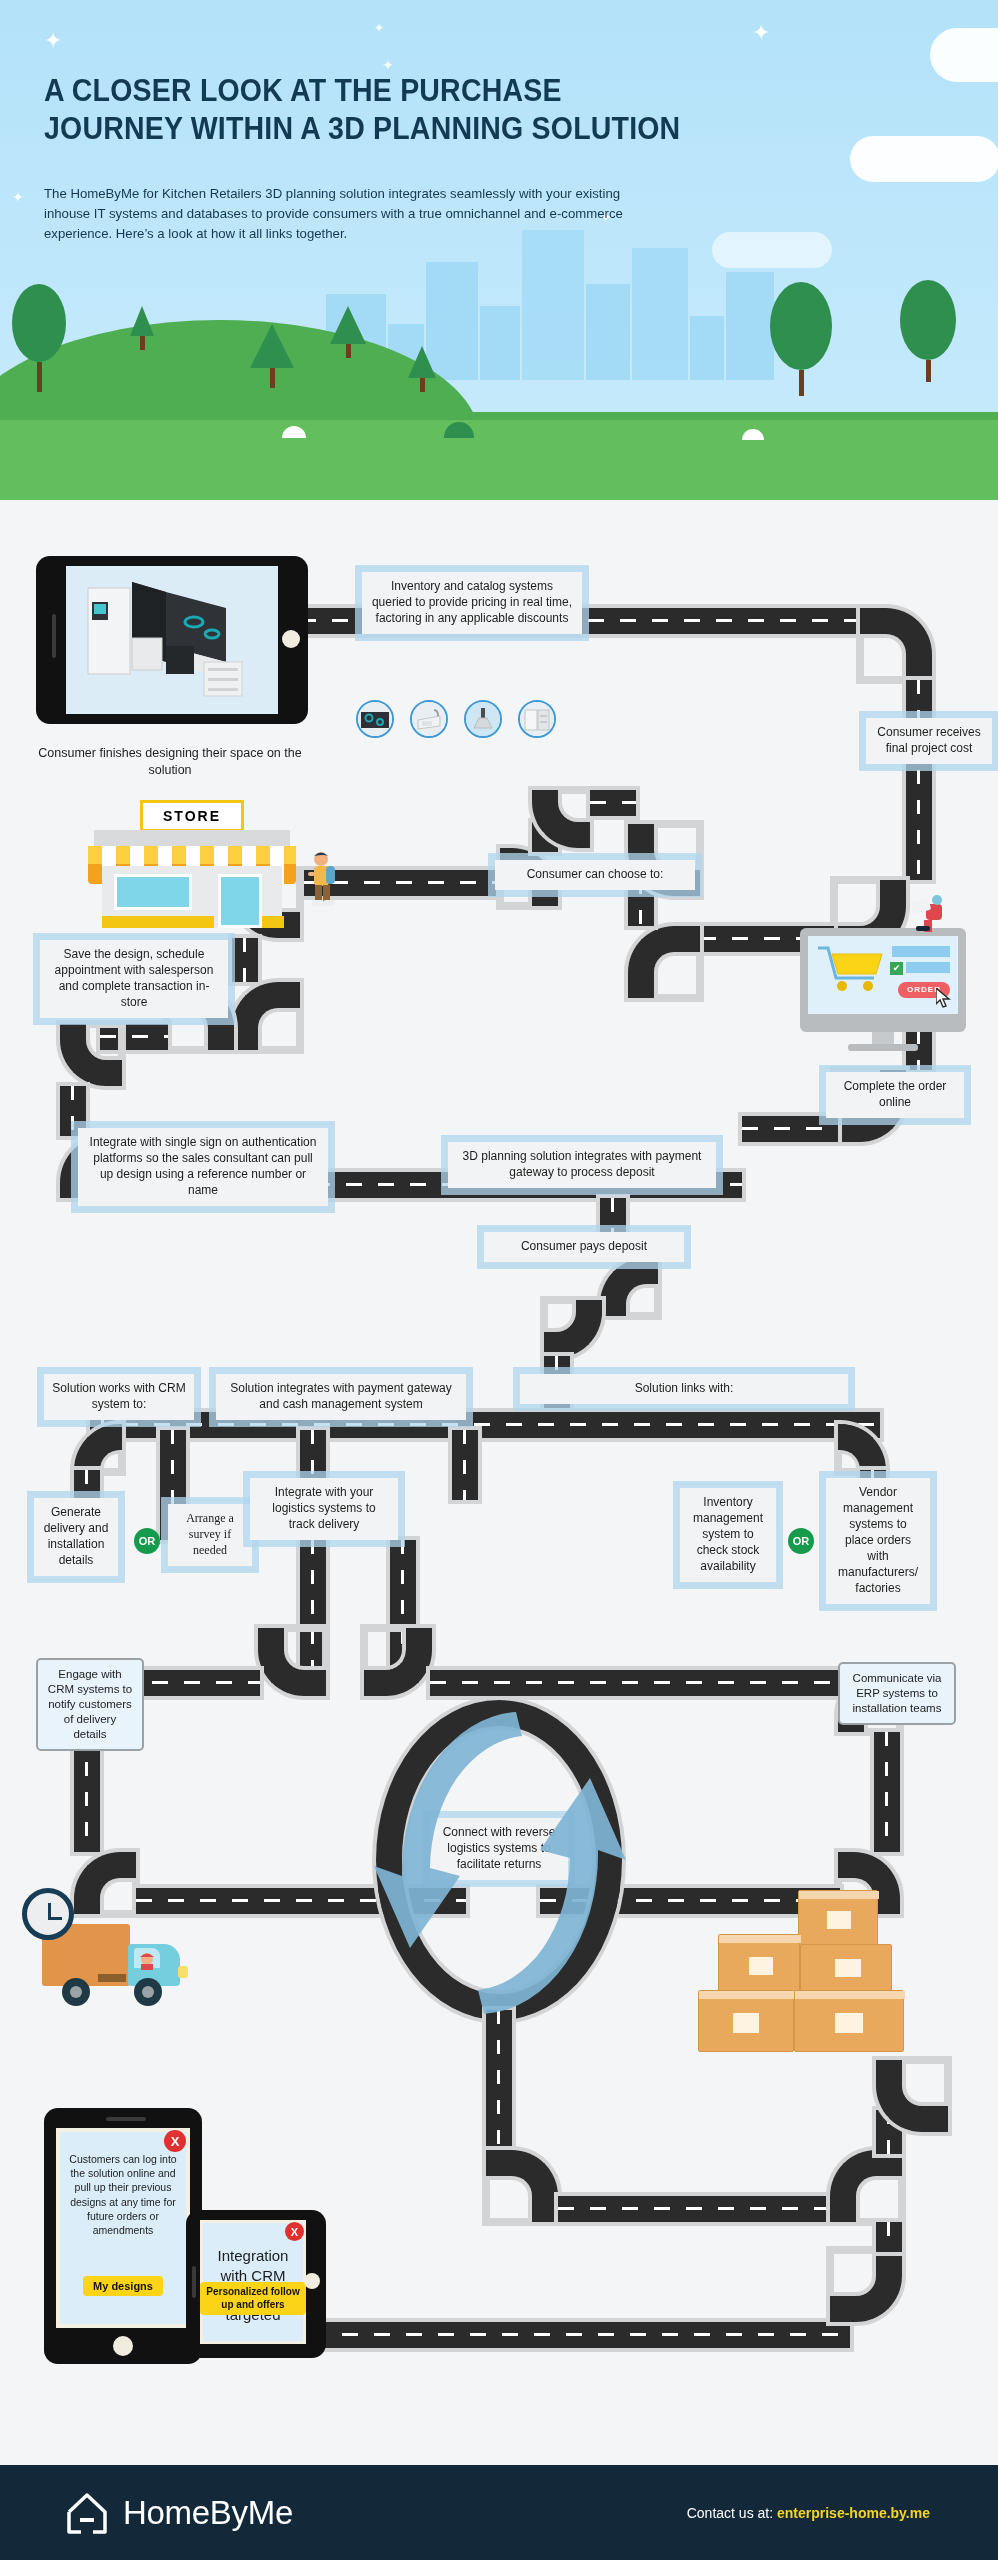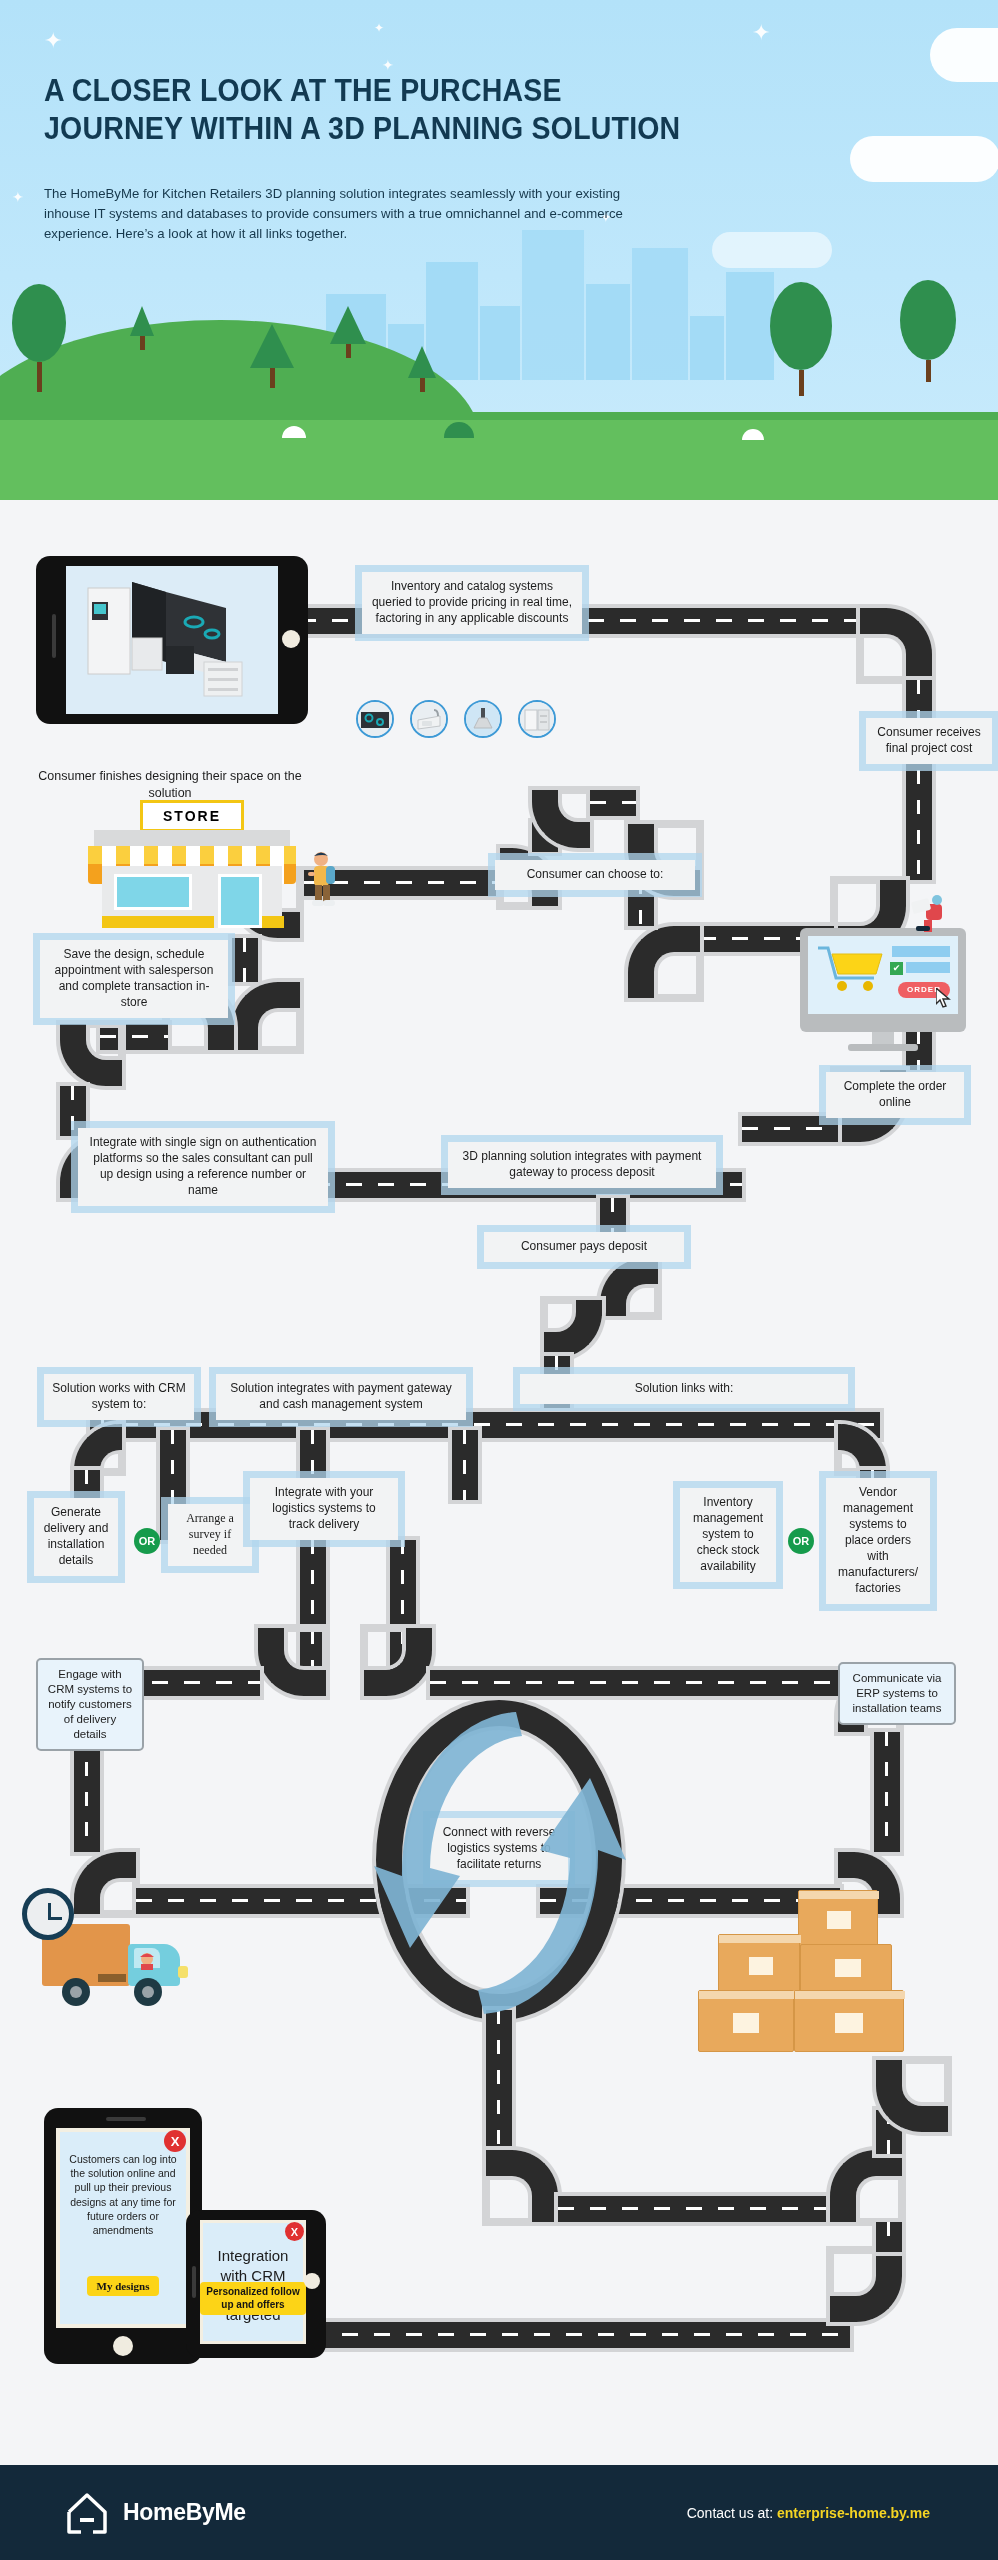--- a/index.html
+++ b/index.html
@@ -152,21 +152,21 @@
   .pkg { position:absolute; background:#e8a95c; border:1px solid #d59646; border-radius:2px;}
   .pkg .tape{ position:absolute; background:#f4d7ae; }
   .pkg .lbl { position:absolute; background:#fdf3e0; }
 
   
   .footer {
     position:absolute; left:0; bottom:0; width:998px; height:95px;
     background:#13293a; display:flex; align-items:center; z-index:20;
   }
   .footer .brand { position:absolute; left:65px; display:flex; align-items:center; gap:14px;}
-  .footer .brand .name { color:#fff; font-size:23px; font-weight:bold; letter-spacing:-.3px;}
+  .footer .brand .name { color:#fff; font-size:33px; font-weight:normal; letter-spacing:-.3px;}
   .footer .contact { position:absolute; right:68px; font-size:14px; color:#fff; }
   .footer .contact b { color:#f5d423; }
 
   .person { position:absolute; z-index:8; }
 </style>
 </head>
 <body>
 
 <div id="page">
 
@@ -325,21 +325,21 @@
         <rect x="160" y="96" width="0" height="0"></rect>
         <rect x="138" y="96" width="38" height="34" fill="#eef0f1" stroke="#d0d2d4"></rect>
         <rect x="142" y="102" width="30" height="3" fill="#d0d2d4"></rect>
         <rect x="142" y="112" width="30" height="3" fill="#d0d2d4"></rect>
         <rect x="142" y="122" width="30" height="3" fill="#d0d2d4"></rect>
       </svg>
     </div>
     <div class="home" style="right:8px;top:74px;width:18px;height:18px;"></div>
     <div class="spk" style="left:16px;top:58px;width:4px;height:44px;"></div>
   </div>
-  <div class="box plain" style="left:30px;top:738px;width:280px;background:transparent;font-size:12.5px;margin-top:23px;">Consumer finishes designing their space on the solution</div>
+  <div class="box plain" style="left:30px;top:738px;width:280px;background:transparent;font-size:12.5px;">Consumer finishes designing their space on the solution</div>
 
   <div class="box" style="left:362px;top:572px;width:220px;">Inventory and catalog systems queried to provide pricing in real time, factoring in any applicable discounts</div>
 
   <div class="catalog-icon" style="left:356px;top:700px;">
     <svg width="34" height="34" viewBox="0 0 34 34">
         <rect width="34" height="34" fill="#e9eef2"></rect>
         <rect x="3" y="10" width="28" height="16" fill="#2d3136"></rect>
         <circle cx="11" cy="16" r="3.5" fill="none" stroke="#1aa9b5" stroke-width="2"></circle>
         <circle cx="22" cy="20" r="3" fill="none" stroke="#1aa9b5" stroke-width="2"></circle>
       </svg>
@@ -503,21 +503,21 @@
       <div class="lbl" style="left:40px;top:22px;width:28px;height:20px;"></div>
     </div>
   </div>
 
   <div class="tablet" style="left:44px;top:2108px;width:158px;height:256px;">
     <div class="screen" style="left:12px;top:20px;width:134px;height:200px;background:#f3efe2;padding:0;">
       <div style="position:absolute;left:4px;top:4px;right:4px;bottom:4px;background:#daedf9;"></div>
       <div class="xbtn" style="right:4px;top:2px;">X</div>
       <div style="position:absolute;left:10px;top:24px;width:114px;font-size:10.5px;line-height:1.35;text-align:center;color:#1d1d1d;">Customers can log into the solution online and pull up their previous designs at any time for future orders or amendments</div>
       <div style="position:absolute;left:0;right:0;top:148px;text-align:center;">
-        <span class="yellow-pill" style="font-size:11px;font-family:Liberation Serif, serif;">My designs</span>
+        <span class="yellow-pill" style="font-size:11px;">My designs</span>
       </div>
     </div>
     <div class="home" style="left:69px;bottom:8px;width:20px;height:20px;"></div>
     <div class="spk" style="left:62px;top:9px;width:40px;height:4px;"></div>
   </div>
 
   <div class="tablet" style="left:186px;top:2210px;width:140px;height:148px;">
     <div class="screen" style="left:14px;top:10px;width:106px;height:124px;background:#f3efe2;">
       <div style="position:absolute;left:3px;top:3px;right:3px;bottom:3px;background:#daedf9;"></div>
       <div class="xbtn" style="right:2px;top:2px;width:19px;height:19px;font-size:11px;">X</div>

